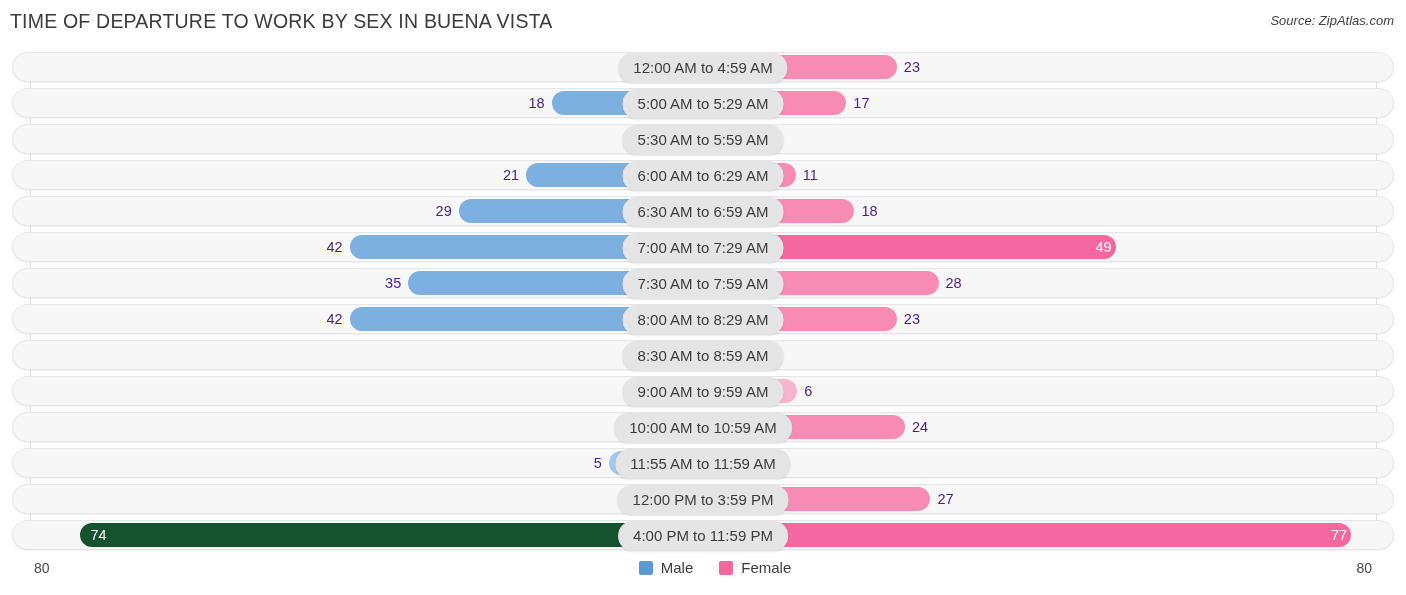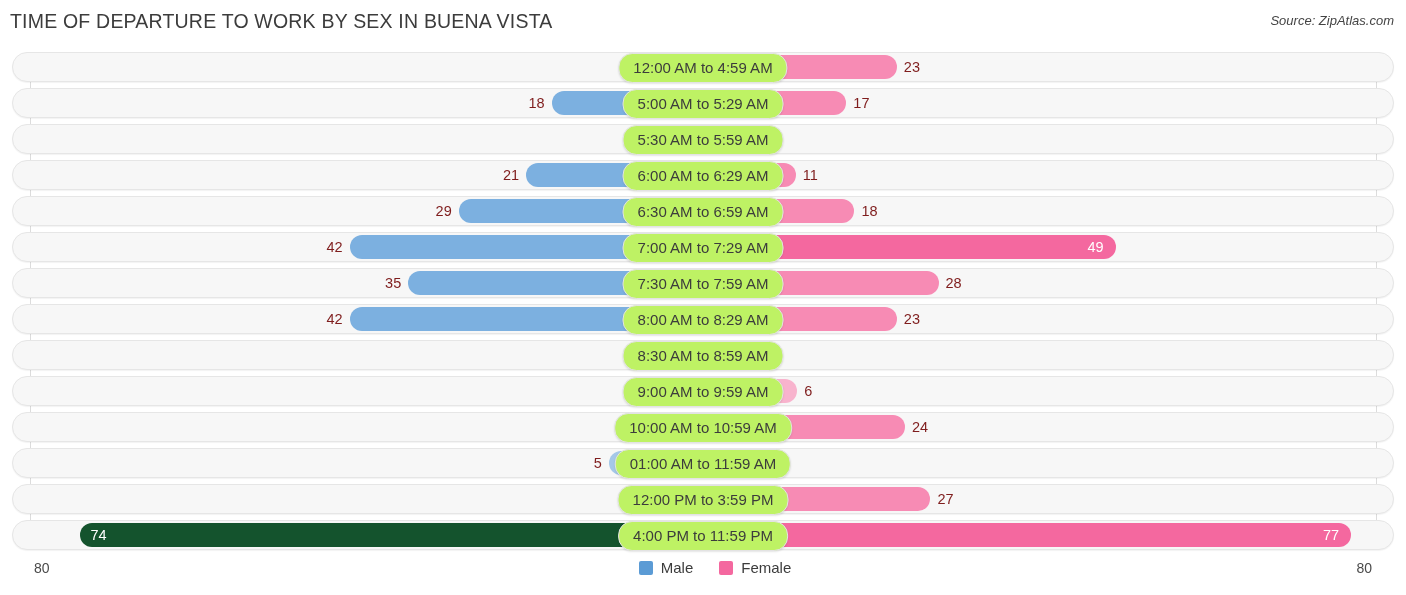--- a/index.html
+++ b/index.html
@@ -103,39 +103,39 @@
     left: 0;
     border-radius: 0 12px 12px 0;
   }
 
   .val {
     position: absolute;
     top: 0;
     height: 24px;
     line-height: 24px;
     font-size: 14.5px;
-    color: #7f1d1d;
+    color: #4c1d95;
     white-space: nowrap;
   }
   .val.male   { right: 100%; margin-right: 7px; }
   .val.female { left: 100%;  margin-left: 7px; }
   .val.inside { color: #ffffff; }
   .val.inside.male   { right: auto; left: 10px;  margin: 0; }
-  .val.inside.female { left: auto;  right: 12px; margin: 0; }
+  .val.inside.female { left: auto;  right: 4px; margin: 0; }
 
   
   .center-label {
     position: absolute;
     left: 50%;
     transform: translateX(-50%);
     top: 1px;
     height: 28px;
     line-height: 28px;
     padding: 0 14px;
-    background: #bef264;
+    background: #e5e5e5;
     border: 1px solid #e3e3e3;
     border-radius: 14px;
     font-size: 15px;
     color: #3c3c3c;
     white-space: nowrap;
     box-shadow: 0 1px 2px rgba(0,0,0,.10);
     z-index: 4;
   }
 
   
@@ -352,21 +352,21 @@
       <div class="half left">
         <div class="bar male" style="width: 14%; background: rgb(165, 200, 232);">
           <span class="val male">5</span>
         </div>
       </div>
       <div class="half right">
         <div class="bar female" style="width: 9%; background: rgb(248, 179, 205);">
           <span class="val female">0</span>
         </div>
       </div>
-      <div class="center-label">01:00 AM to 11:59 AM</div>
+      <div class="center-label">11:55 AM to 11:59 AM</div>
     </div>
     <div class="row">
       <div class="track"></div>
       <div class="half left">
         <div class="bar male" style="width: 9%; background: rgb(165, 200, 232);">
           <span class="val male">0</span>
         </div>
       </div>
       <div class="half right">
         <div class="bar female" style="width: 33.8%; background: rgb(247, 139, 180);">

